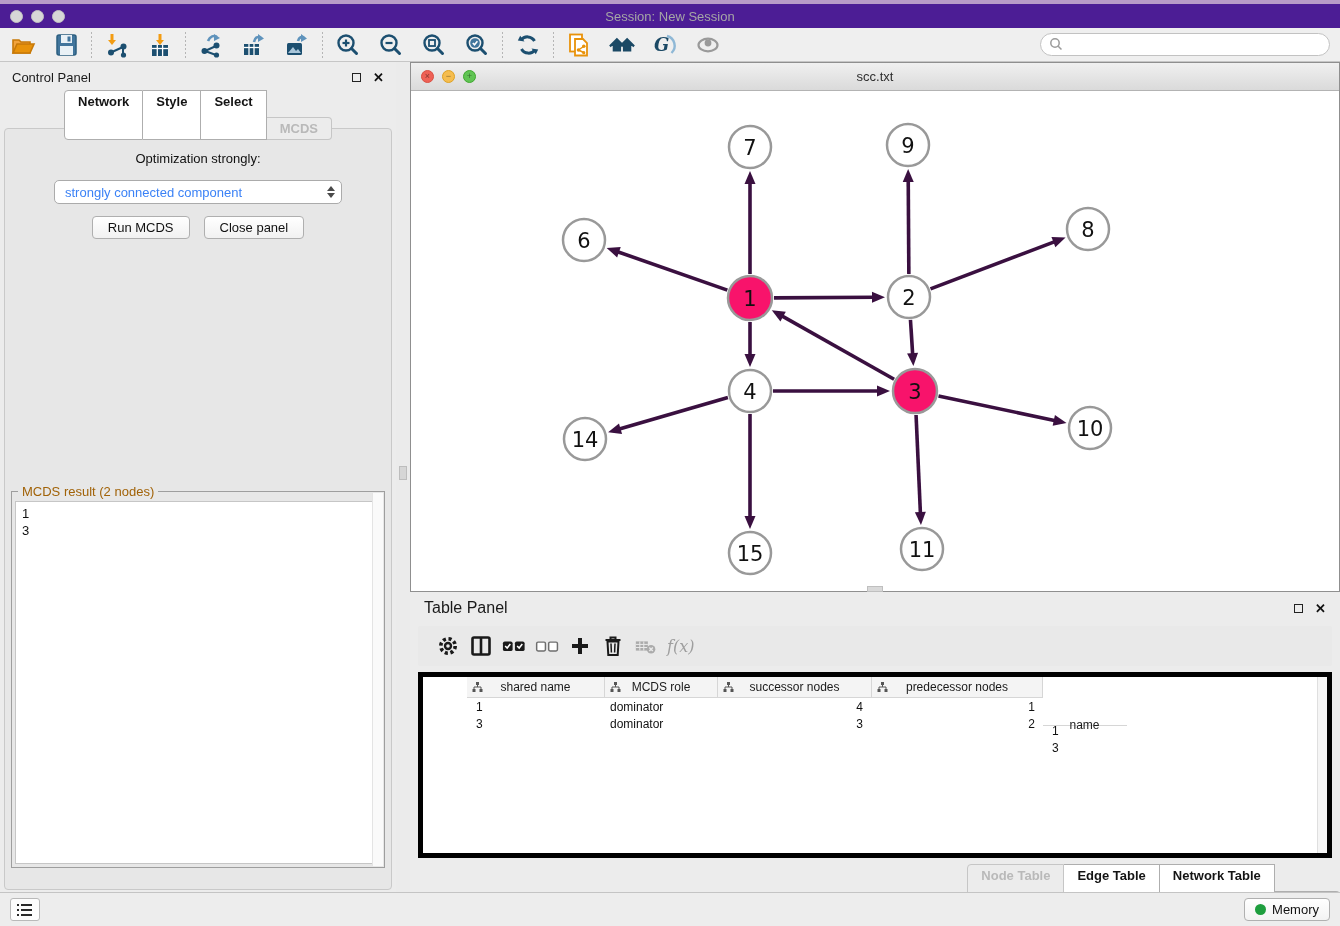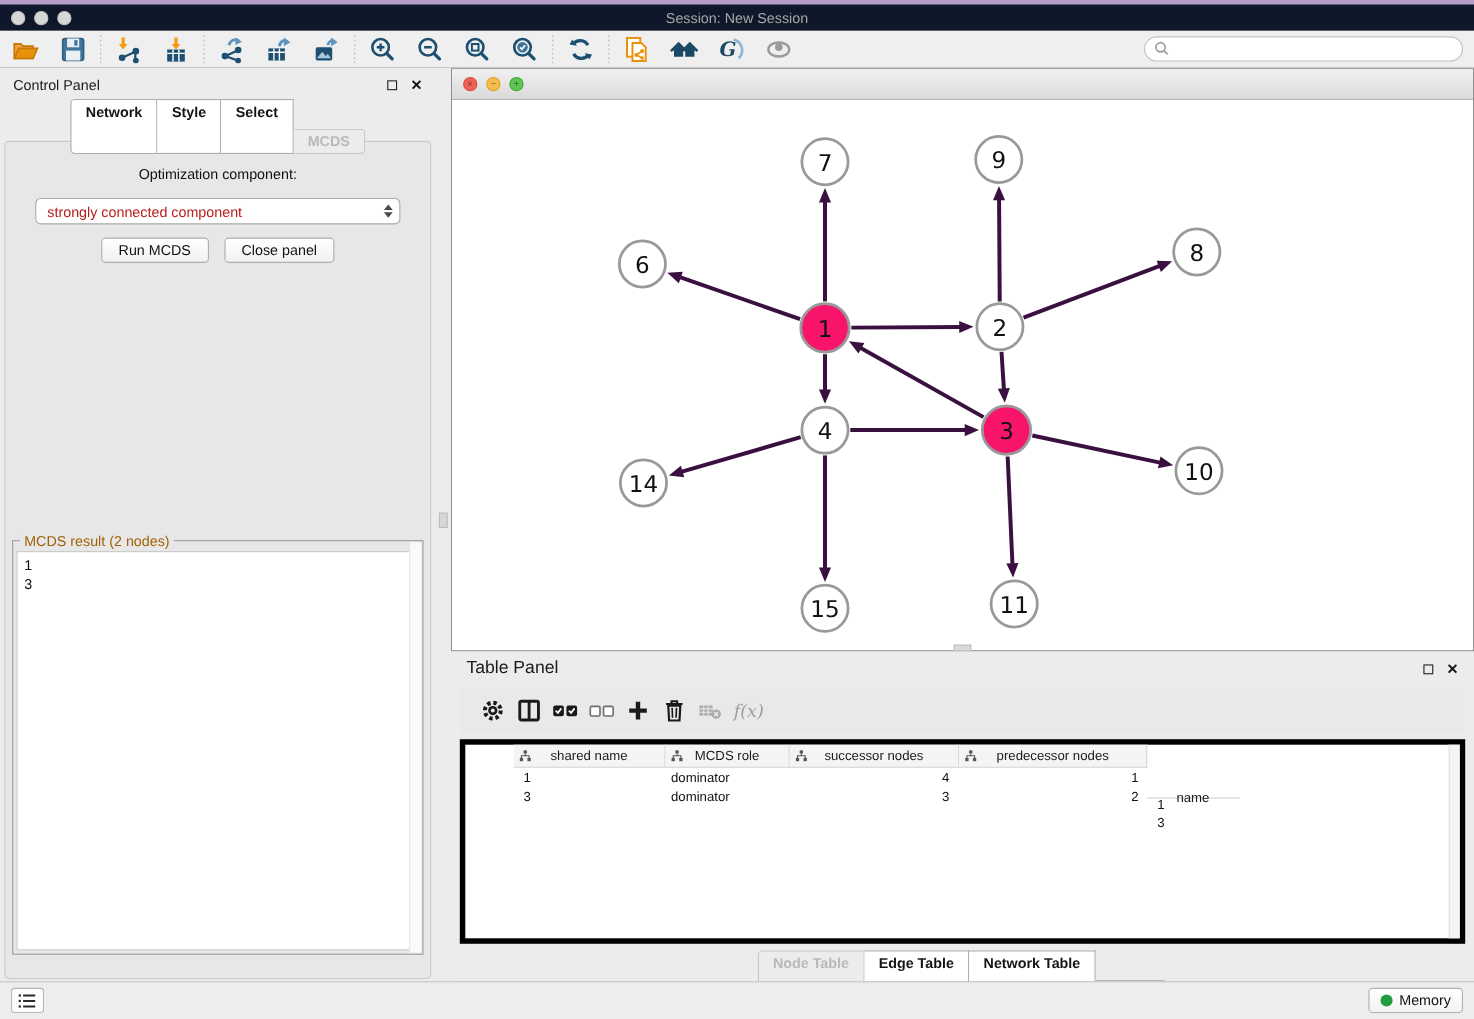--- a/index.html
+++ b/index.html
@@ -4,21 +4,21 @@
 <style>
   * { margin:0; padding:0; box-sizing:border-box; }
   html,body { width:1340px; height:926px; }
   body {
     font-family:"Liberation Sans", sans-serif;
     background:#ECECEC; position:relative; overflow:hidden;
     -webkit-font-smoothing:antialiased;
   }
   
   .top-strip { position:absolute; left:0; top:0; width:1340px; height:4px; background:#B89BC8; }
-  .titlebar { position:absolute; left:0; top:4px; width:1340px; height:24px; background:#0f172a; display:flex; align-items:center; }
+  .titlebar { position:absolute; left:0; top:4px; width:1340px; height:24px; background:#4c1d95; display:flex; align-items:center; }
   .traffic { display:flex; gap:8px; margin-left:10px; }
   .tl { width:13px; height:13px; border-radius:50%; background:#D7D7D7; border:1px solid #C3C3C3;
         display:flex; align-items:center; justify-content:center; font-size:9px; line-height:1; color:rgba(0,0,0,0.45); }
   .tl.red   { background:#EE6156; border-color:#D94F43; }
   .tl.yel   { background:#F5BD4F; border-color:#DEA123; }
   .tl.grn   { background:#61C454; border-color:#3FA82F; }
   .win-title { position:absolute; left:0; right:0; text-align:center; font-size:13px; color:#A6A6A6; pointer-events:none; }
   .toolbar { position:absolute; left:0; top:28px; width:1340px; height:34px; background:#EFEFEF;
              border-bottom:1px solid #C6C6C6; display:flex; align-items:center; padding-left:10px; }
   .tb-group { display:flex; align-items:center; gap:17px; }
@@ -39,22 +39,22 @@
   .seg { display:flex; justify-content:center; }
   .seg .tab { background:#fff; border:1px solid #AEAEAE; border-left:none; padding:3px 13px;
               font-size:13px; font-weight:600; color:#141414; }
   .seg .tab:first-child { border-left:1px solid #AEAEAE; border-radius:4px 0 0 4px; }
   .seg .tab:last-child  { border-radius:0 4px 4px 0;margin-top:27px; }
   .seg .tab.active { background:#ECECEC; color:#B9B9B9; border-color:#C6C6C6; }
   .cp-tabs { position:relative; z-index:2; margin-top:-2px; }
   .cp-body { position:absolute; left:4px; right:4px; top:66px; bottom:2px; background:#E7E7E7;
              border:1px solid #C9C9C9; border-radius:4px; display:flex; flex-direction:column; align-items:center; }
   .opt-label { margin-top:22px; font-size:13px; color:#111; }
-  .dropdown { margin-top:14px; width:332px; height:24px; background:#fff; border:1px solid #ABABAB; border-radius:5px;
-              display:flex; align-items:center; padding:0 6px 0 10px; font-size:13px; color:#b91c1c; }
+  .dropdown { margin-top:14px; width:288px; height:24px; background:#fff; border:1px solid #ABABAB; border-radius:5px;
+              display:flex; align-items:center; padding:0 6px 0 10px; font-size:13px; color:#3b82f6; }
   .dropdown .dd-text { flex:1; }
   .stepper { display:flex; flex-direction:column; align-items:center; gap:2px; }
   .stepper i { display:block; width:0; height:0; border-left:4px solid transparent; border-right:4px solid transparent; }
   .stepper .up { border-bottom:5px solid #4A4A4A; }
   .stepper .dn { border-top:5px solid #4A4A4A; }
   .btn-row { margin-top:12px; display:flex; gap:14px; }
   .push-btn { background:linear-gradient(#FFFFFF,#F1F1F1); border:1px solid #AFAFAF; border-radius:4px;
               padding:3px 15px; font-size:13px; color:#111; }
   .groupbox { margin-top:auto; margin-bottom:21px; width:374px; height:377px; border:1px solid #9E9E9E;
               position:relative; padding:9px 3px 3px 3px; }
@@ -91,21 +91,21 @@
   .thead { display:flex; height:21px; }
   .th { position:relative; background:#F4F4F4; border-right:1px solid #D6D6D6; border-bottom:1px solid #D6D6D6;
         display:flex; align-items:center; justify-content:center; font-size:12px; color:#1A1A1A; }
   .th .tree-icon { position:absolute; left:5px; top:5px; }
   .tr { display:flex; height:17px; align-items:center; }
   .td { font-size:12px; color:#111; }
   .w0 { width:138px; } .w1 { width:113px; } .w2 { width:154px; } .w3 { width:171px; } .w4 { width:84px;margin-top:48px; }
   .td.c0 { padding-left:9px; } .td.c1 { padding-left:5px; }
   .td.c2 { text-align:right; padding-right:9px; } .td.c3 { text-align:right; padding-right:8px; }
   .td.c4 { padding-left:9px; }
-  .tp-tabbar { position:absolute; left:0; right:0; top:270px; display:flex; justify-content:center; }
+  .tp-tabbar { position:absolute; left:0; right:0; top:270px; display:flex; justify-content:flex-end; }
 
   
   .statusbar { position:absolute; left:0; top:892px; width:1340px; height:34px; background:#EDEDED;
                border-top:1px solid #C4C4C4; display:flex; align-items:center; }
   .list-btn { margin-left:10px; width:30px; height:23px; background:#FDFDFD; border:1px solid #B9B9B9; border-radius:3px;
               display:flex; align-items:center; justify-content:center; }
   .mem-btn { margin-left:auto; margin-right:10px; height:23px; background:linear-gradient(#FFFFFF,#F3F3F3);
              border:1px solid #B0B0B0; border-radius:4px; display:flex; align-items:center; gap:6px;
              padding:0 10px; font-size:13px; color:#111; }
   .mem-dot { width:11px; height:11px; border-radius:50%; background:#1E9E3E; }
@@ -302,21 +302,21 @@
     <span class="float-box"></span>
     <span class="close-x">✕</span>
   </div>
   <div class="seg cp-tabs">
     <span class="tab">Network</span>
     <span class="tab">Style</span>
     <span class="tab">Select</span>
     <span class="tab active">MCDS</span>
   </div>
   <div class="cp-body">
-    <div class="opt-label">Optimization component:</div>
+    <div class="opt-label">Optimization strongly:</div>
     <div class="dropdown">
       <span class="dd-text">strongly connected component</span>
       <span class="stepper">
           <i class="up"></i>
           <i class="dn"></i>
         </span>
     </div>
     <div class="btn-row">
       <button class="push-btn">Run MCDS</button>
       <button class="push-btn">Close panel</button>
@@ -335,20 +335,21 @@
 </div>
 
 <div class="right-region">
   <div class="net-window">
     <div class="nw-titlebar">
       <div class="traffic">
         <span class="tl red">×</span>
         <span class="tl yel">−</span>
         <span class="tl grn">+</span>
       </div>
+      <span class="nw-title">scc.txt</span>
     </div>
     <div class="nw-canvas">
       <svg id="graph-svg" width="928" height="500" viewBox="0 0 928 500">
           <line x1="339" y1="183" x2="339" y2="90" stroke="#3A1040" stroke-width="3.6"></line>
           <polygon points="339,80 344.5,93 333.5,93" fill="#3A1040"></polygon>
           <line x1="316.34314698911055" y1="199.08375015282175" x2="205.09720843209337" y2="160.2146872835025" stroke="#3A1040" stroke-width="3.6"></line>
           <polygon points="195.65685301088945,156.91624984717825 209.7434556484329,156.01202303273763 206.11517446847623,166.39641399606197" fill="#3A1040"></polygon>
           <line x1="362.9995253493132" y1="206.84905958899802" x2="464.00067242180626" y2="206.21383224891946" stroke="#3A1040" stroke-width="3.6"></line>
           <polygon points="474.0004746506868,206.15094041100198 461.03532226399676,211.732591026179 460.9661412422875,200.73280857441043" fill="#3A1040"></polygon>
           <line x1="339" y1="231" x2="339" y2="266" stroke="#3A1040" stroke-width="3.6"></line>

